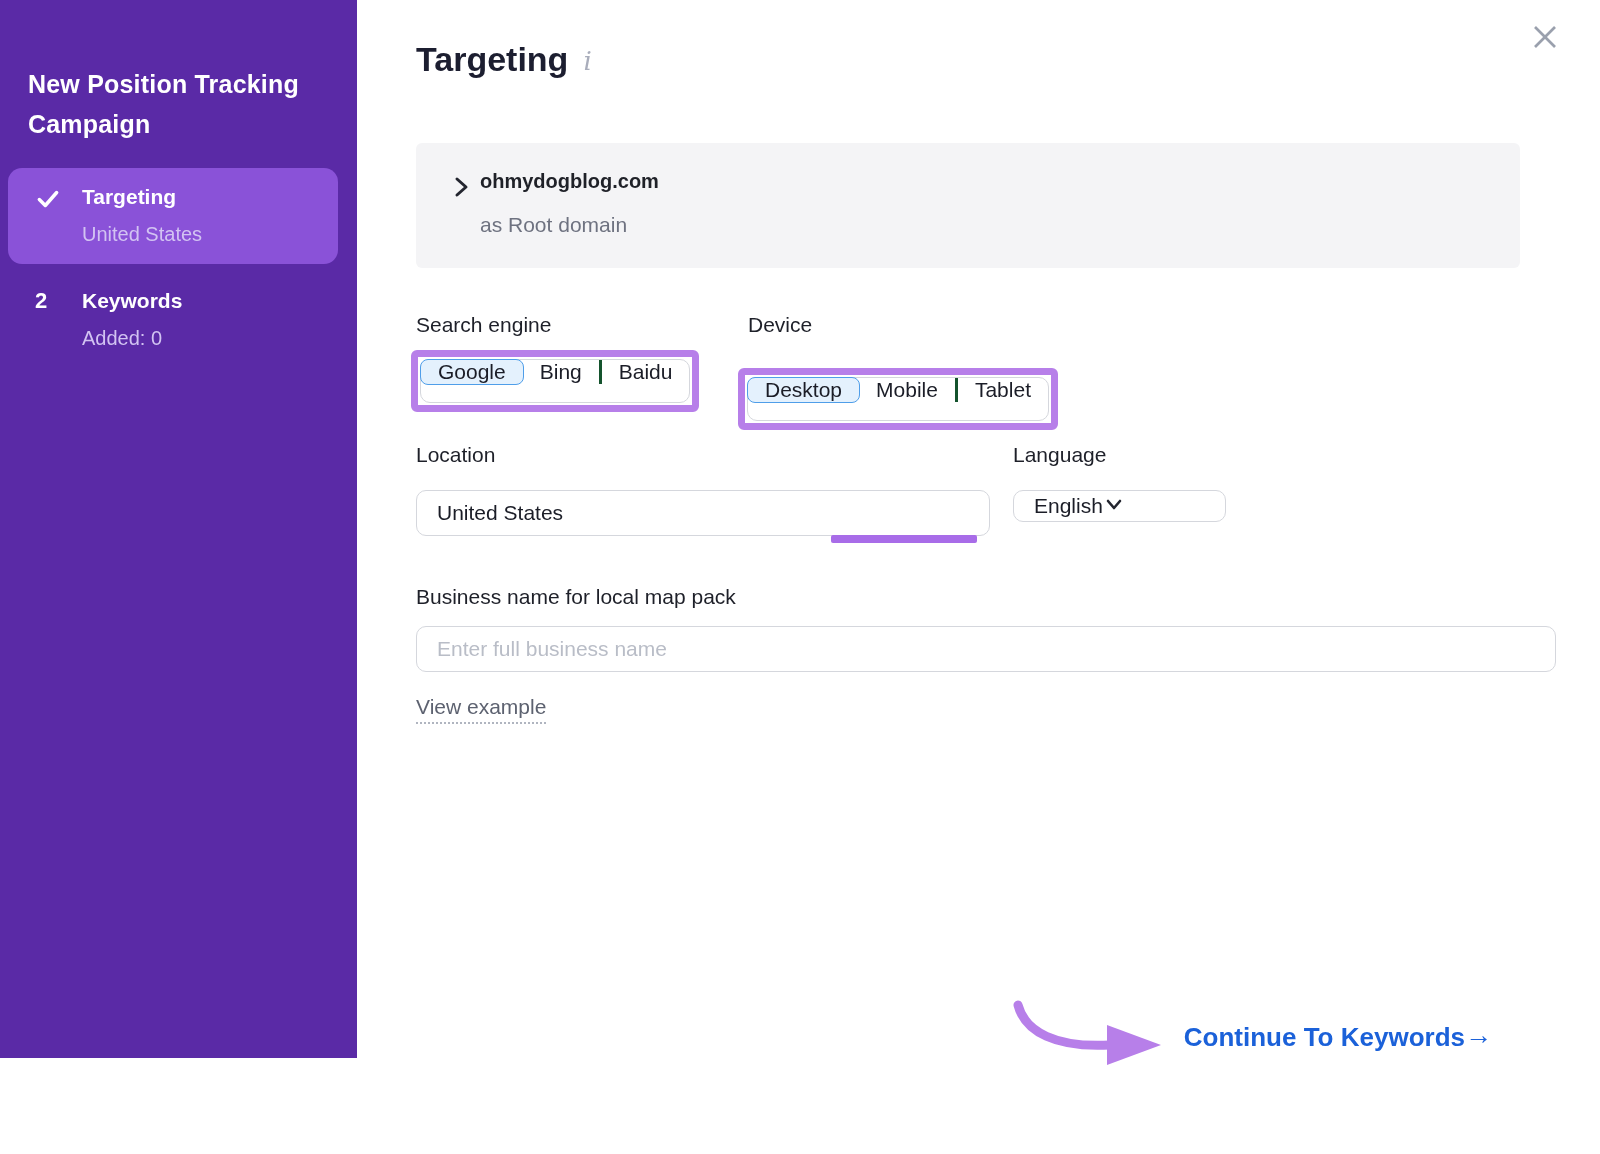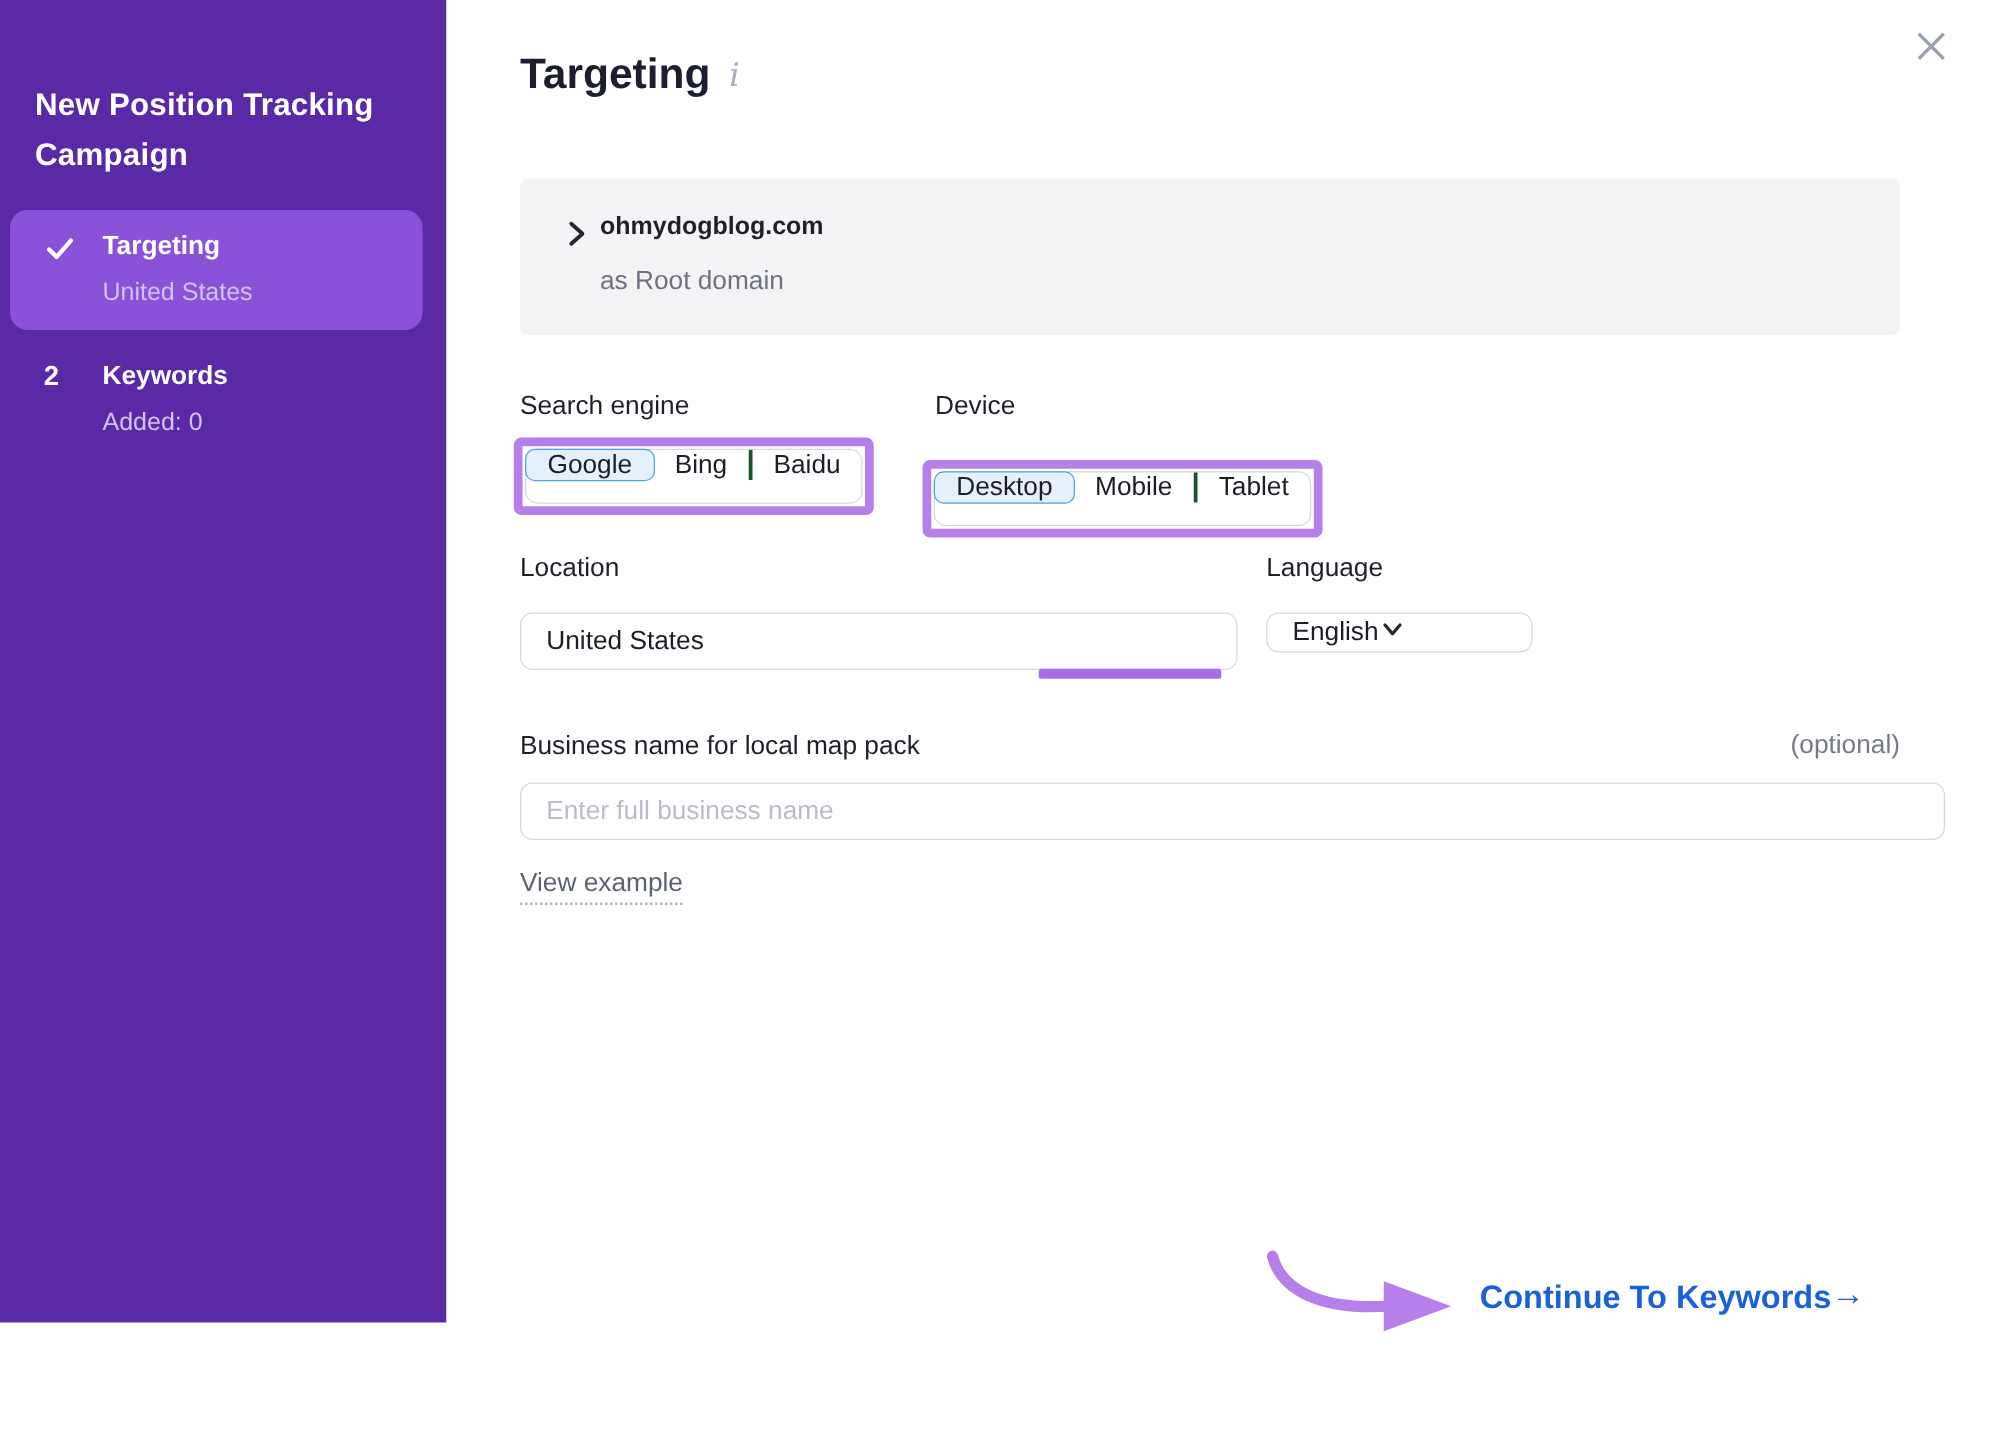--- a/index.html
+++ b/index.html
@@ -131,21 +131,20 @@
     <div class="select-box">
       <span>English</span>
       <span>
         <svg width="22" height="22" viewBox="0 0 22 22" fill="none">
             <polyline points="5,8 11,15 17,8" stroke="#23252f" stroke-width="2.6" stroke-linecap="round" stroke-linejoin="round"></polyline>
           </svg>
       </span>
     </div>
 
     <div class="field-label" style="left:59px;top:584px;">Business name for local map pack</div>
-    <div class="optional-note">(optional)</div>
     <input class="text-input" style="left: 59px; top: 626px; width: 1140px;" placeholder="Enter full business name">
     <a class="view-example">View example</a>
 
     <span class="annot-arrow">
       <svg width="165" height="70" viewBox="0 0 165 70" fill="none">
         <path d="M10,7 C17,34 48,50 102,47" stroke="currentColor" stroke-width="9" stroke-linecap="round" fill="none"></path>
         <polygon points="99,27 99,67 153,47" fill="currentColor"></polygon>
       </svg>
     </span>
     <a class="continue-link">

